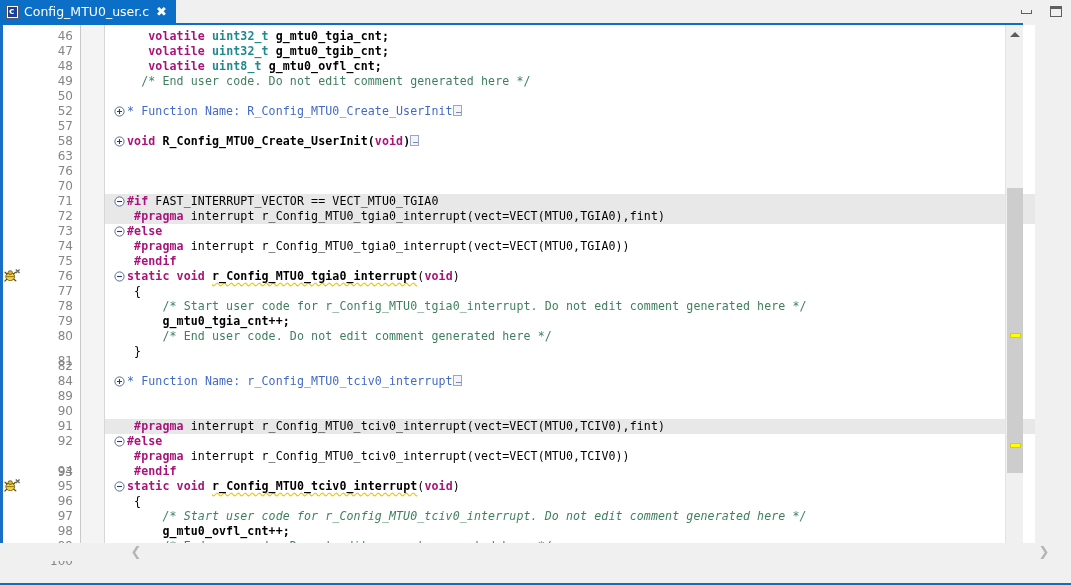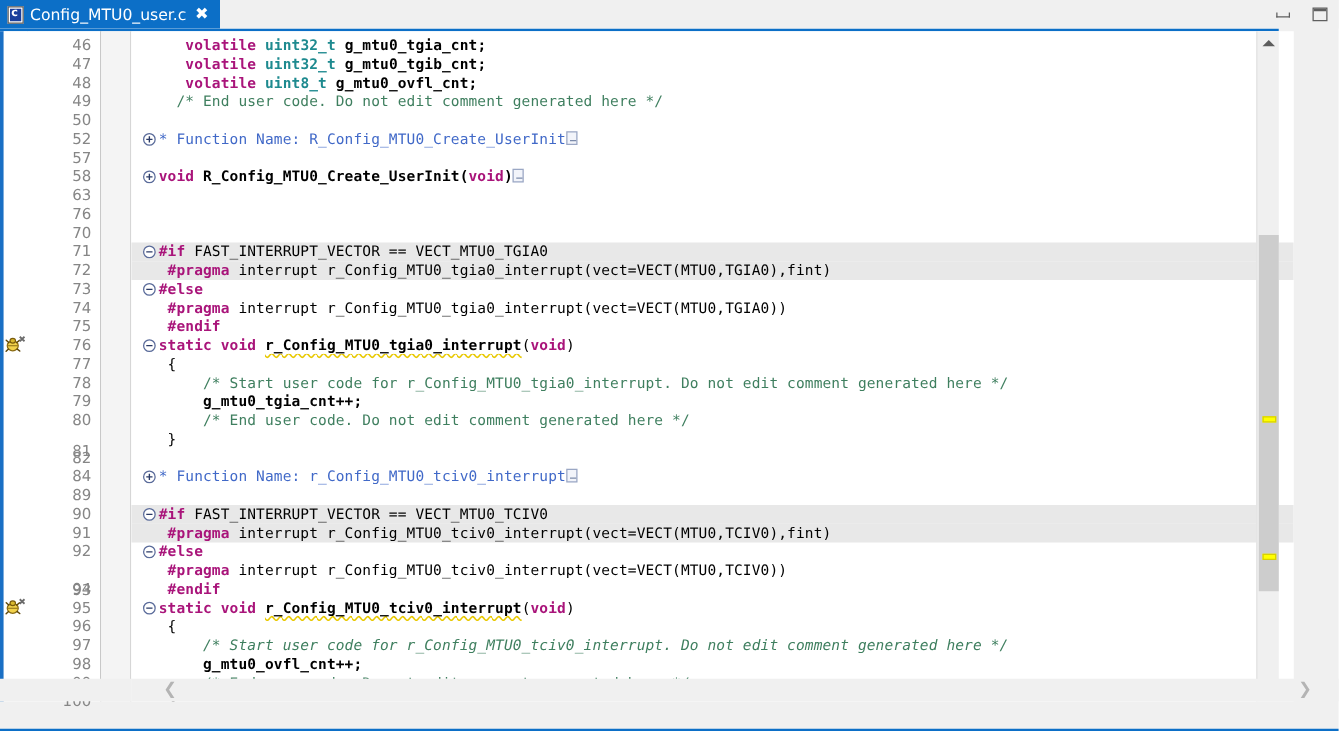--- a/index.html
+++ b/index.html
@@ -449,24 +449,20 @@
         <div class="row" style="top: 274px;"><span style="display:inline-block;width:22px"></span><span class="cmt">     /* Start user code for r_Config_MTU0_tgia0_interrupt. Do not edit comment generated here */</span></div>
         <div class="row" style="top: 289px;"><span style="display:inline-block;width:22px"></span><span class="bld">     g_mtu0_tgia_cnt++;</span></div>
         <div class="row" style="top: 304px;"><span style="display:inline-block;width:22px"></span><span class="cmt">     /* End user code. Do not edit comment generated here */</span></div>
         <div class="row" style="top: 319px;"><span style="display:inline-block;width:22px"></span><span class="plain"> }</span></div>
         <div class="row" style="top: 334px;"><span style="display:inline-block;width:22px"></span></div>
         <div class="row" style="top: 349px;"><span style="display:inline-block;width:22px"></span><span class="blue">* Function Name: r_Config_MTU0_tciv0_interrupt</span><span class="collapsed-box"></span><span class="fold" style="top: 2px;"><svg width="11" height="11" viewBox="0 0 11 11">
               <circle cx="5.5" cy="5.5" r="4.6" fill="#ffffff" stroke="#5a6b9a" stroke-width="1"></circle>
               <path d="M3 5.5h5M5.5 3v5" stroke="#2a3a66" stroke-width="1.1"></path>
             </svg></span></div>
         <div class="row" style="top: 364px;"><span style="display:inline-block;width:22px"></span></div>
-        <div class="row hl" style="top: 379px;"><span style="display:inline-block;width:22px"></span><span class="pre">#if</span><span class="plain"> FAST_INTERRUPT_VECTOR == VECT_MTU0_TCIV0</span><span class="fold" style="top: 2px;"><svg width="11" height="11" viewBox="0 0 11 11">
-              <circle cx="5.5" cy="5.5" r="4.6" fill="#ffffff" stroke="#5a6b9a" stroke-width="1"></circle>
-              <path d="M3 5.5h5" stroke="#2a3a66" stroke-width="1.1"></path>
-            </svg></span></div>
         <div class="row hl" style="top: 394px;"><span style="display:inline-block;width:22px"></span><span class="plain"> </span><span class="pre">#pragma</span><span class="plain"> interrupt r_Config_MTU0_tciv0_interrupt(vect=VECT(MTU0,TCIV0),fint)</span></div>
         <div class="row" style="top: 409px;"><span style="display:inline-block;width:22px"></span><span class="pre">#else</span><span class="fold" style="top: 2px;"><svg width="11" height="11" viewBox="0 0 11 11">
               <circle cx="5.5" cy="5.5" r="4.6" fill="#ffffff" stroke="#5a6b9a" stroke-width="1"></circle>
               <path d="M3 5.5h5" stroke="#2a3a66" stroke-width="1.1"></path>
             </svg></span></div>
         <div class="row" style="top: 424px;"><span style="display:inline-block;width:22px"></span><span class="plain"> </span><span class="pre">#pragma</span><span class="plain"> interrupt r_Config_MTU0_tciv0_interrupt(vect=VECT(MTU0,TCIV0))</span></div>
         <div class="row" style="top: 439px;"><span style="display:inline-block;width:22px"></span><span class="plain"> </span><span class="pre">#endif</span></div>
         <div class="row" style="top: 454px;"><span style="display:inline-block;width:22px"></span><span class="kw">static void</span><span class="plain"> </span><span class="fnname">r_Config_MTU0_tciv0_interrupt</span><span class="plain">(</span><span class="kw">void</span><span class="plain">)</span><span class="fold" style="top: 2px;"><svg width="11" height="11" viewBox="0 0 11 11">
               <circle cx="5.5" cy="5.5" r="4.6" fill="#ffffff" stroke="#5a6b9a" stroke-width="1"></circle>
               <path d="M3 5.5h5" stroke="#2a3a66" stroke-width="1.1"></path>

